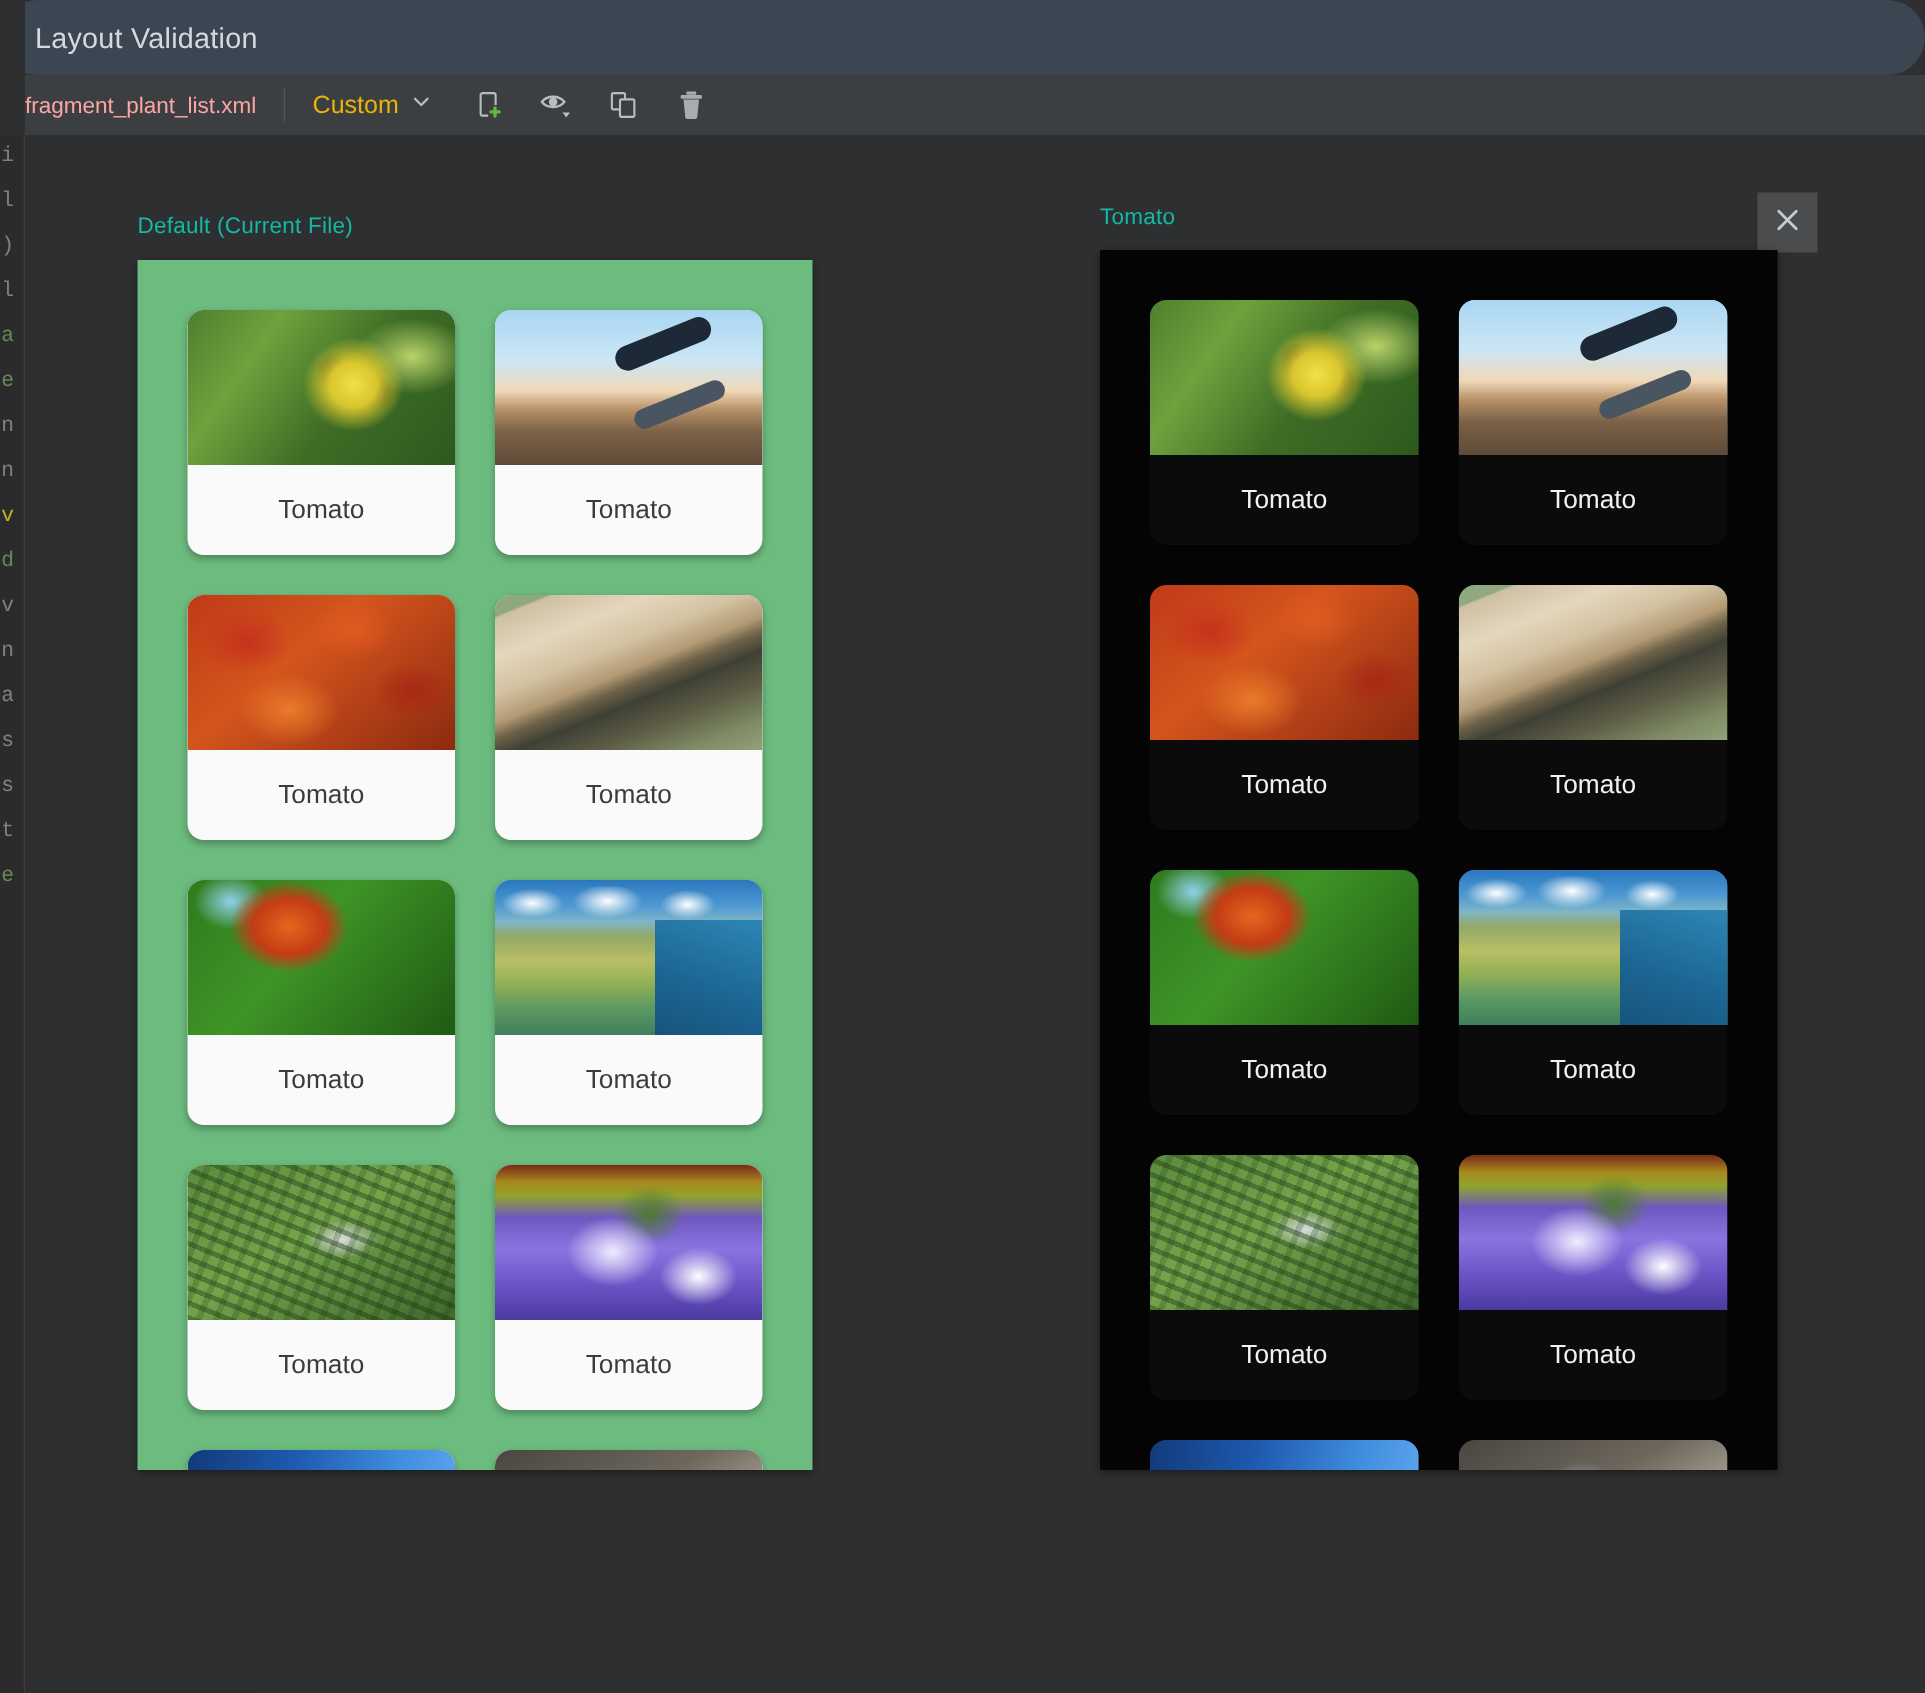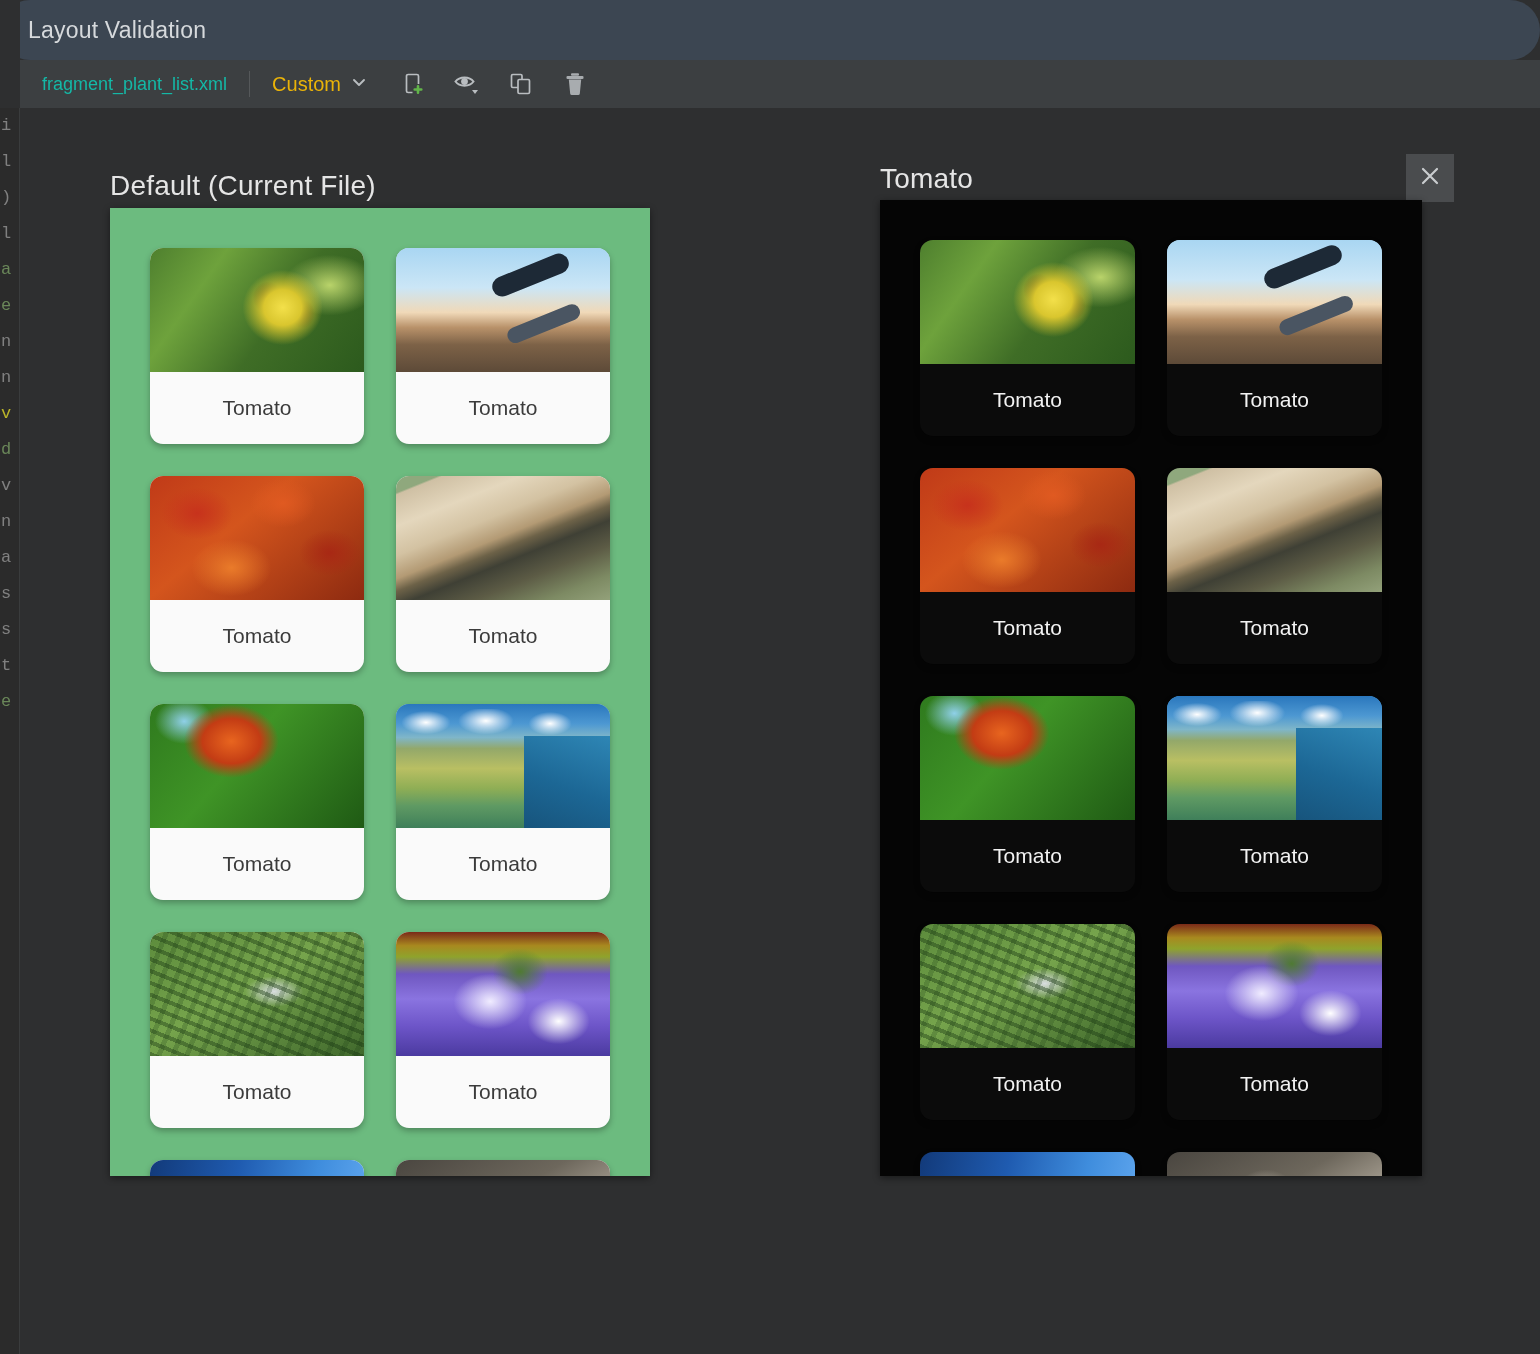--- a/index.html
+++ b/index.html
@@ -40,23 +40,23 @@
     width: 1540px; height: 48px;
     background: #3c3f41;
     display: flex;
     align-items: center;
   }
   .toolbar .edge-strip {
     width: 20px; height: 48px;
     background: #2e2f30;
   }
   .file-name {
-    color: #14b8a6;
+    color: #fca5a5;
     font-size: 18px;
-    padding-left: 22px;
+    padding-left: 0;
   }
   .tb-sep {
     width: 1px; height: 26px;
     background: #55585a;
     margin: 0 22px;
   }
   .combo {
     display: flex;
     align-items: center;
     gap: 9px;
@@ -102,22 +102,22 @@
   .canvas {
     position: absolute;
     left: 20px; top: 108px;
     width: 1520px; height: 1246px;
     background: #2e2f30;
   }
 
   
   .panel { position: absolute; }
   .panel-label {
-    color: #e5e5e5;
-    font-size: 28px;
+    color: #14b8a6;
+    font-size: 18px;
     letter-spacing: .2px;
     text-align: center;
   }
 
   .device-frame {
     position: absolute;
     overflow: hidden;
     box-shadow: 0 2px 7px rgba(0,0,0,.45);
   }
   .device-frame.light { background: #6cbb7f; }

